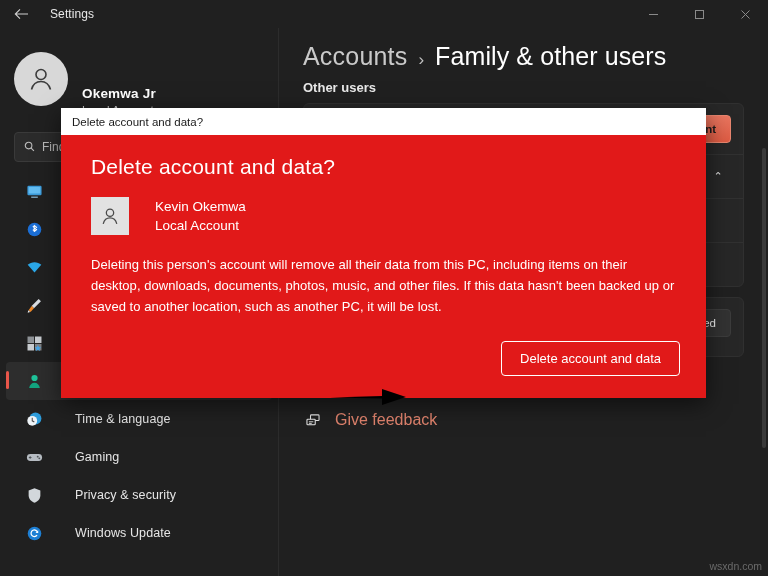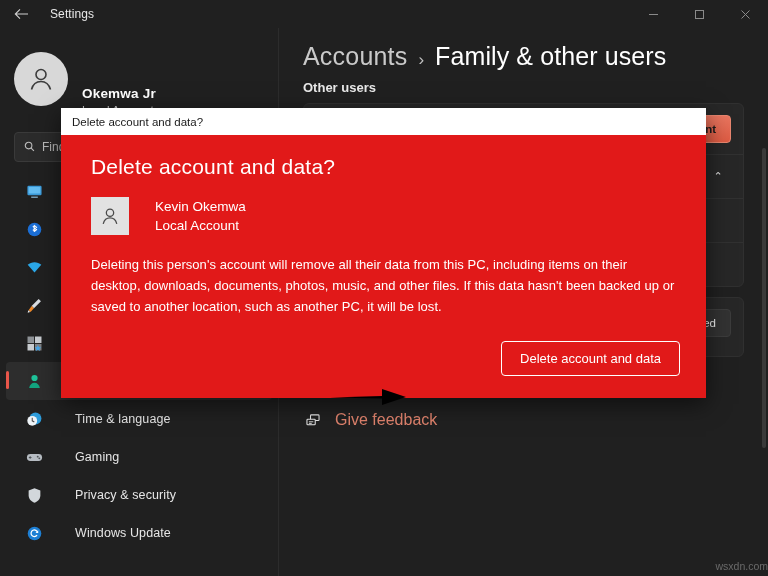--- a/index.html
+++ b/index.html
@@ -338,21 +338,21 @@
     margin-left: 15px;
   }
   #arrow-annotation {
     position: absolute;
     left: 330px; top: 383px;
     z-index: 30;
   }
 
   #watermark {
     position: absolute;
-    right: 0; bottom: 4px;
+    right: 6px; bottom: 4px;
     font-size: 10.5px;
     color: #6a6a6a;
     z-index: 40;
     font-family: "Liberation Sans", sans-serif;
   }
 </style>
 </head>
 <body>
 
 <div id="screen">

